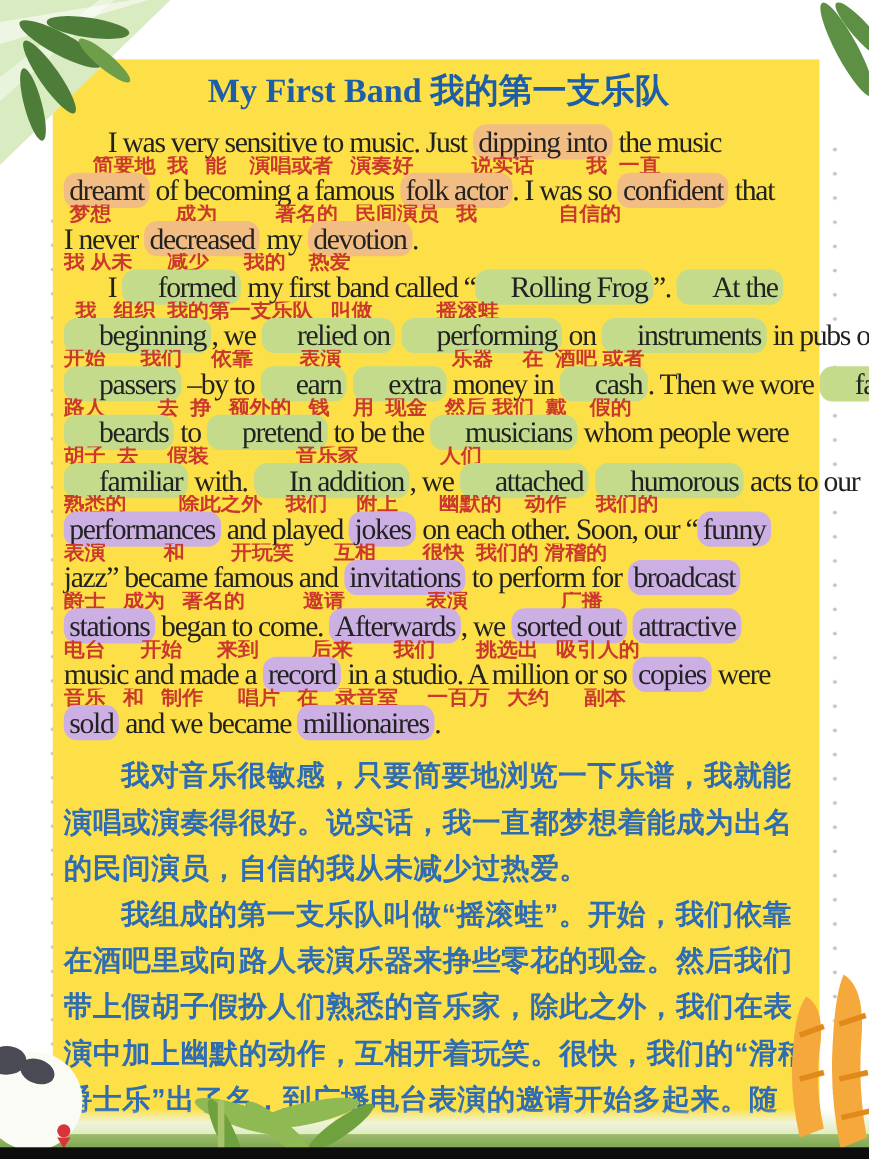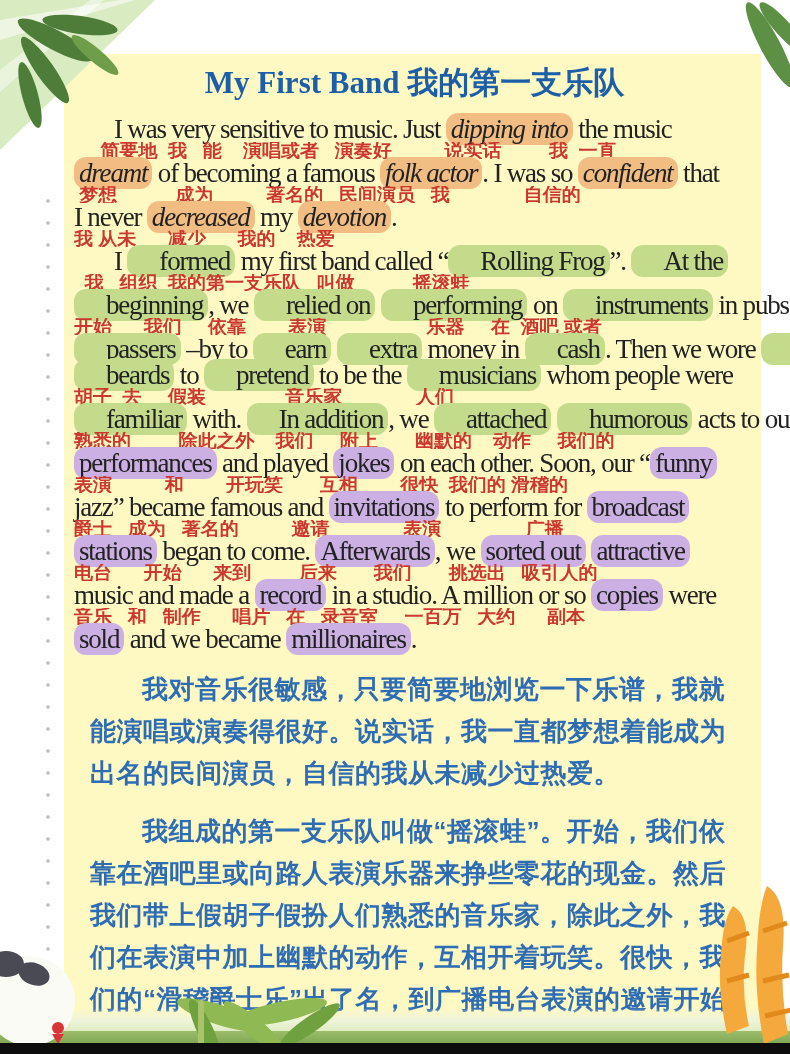--- a/index.html
+++ b/index.html
@@ -1,46 +1,46 @@
 <!DOCTYPE html>
 <html><head>
 <meta charset="utf-8">
 <style>
   html,body{margin:0;padding:0;}
   body{
     width:790px;height:1054px;position:relative;overflow:hidden;
     background:#ffffff;font-family:"Liberation Sans", sans-serif;
   }
   .card{
-    position:absolute;left:64px;top:54px;width:697px;height:1000px;
-    background:#fef9c3;z-index:1;
+    position:absolute;left:48px;top:54px;width:697px;height:1000px;
+    background:#fde047;z-index:1;
   }
   .card-inner{padding:6px 6px 0 10px;}
   .title{
     margin:2px 0 12px;text-align:center;
     font-family:"Liberation Serif", serif;font-weight:bold;
     font-size:31px;color:#1d5ea9;letter-spacing:0;
   }
   .eline{
     font-family:"Liberation Serif", serif;font-size:27px;line-height:26px;
     height:26px;letter-spacing:-1.2px;color:#222;white-space:nowrap;
   }
   .eline.indent{text-indent:40px;}
   .ann{
     font-size:19px;line-height:17px;height:17px;color:#cb392e;
     font-weight:bold;white-space:pre;overflow:hidden;margin-bottom:1px;
     font-family:"Liberation Sans", sans-serif;
   }
   .hl{padding:1px 5px;border-radius:12px;}
-  .hl-orange{background:#f2bd83;font-style:italic;}
+  .hl-orange{background:#f2bd83;}
   .hl-green{background:#c3db8b;padding-left:32px;}
   .hl-purple{background:#cdb0e3;}
   .translation{margin-top:14px;}
   .trans{
-    margin:16px;font-size:26px;line-height:42px;color:#2e6cb3;
+    margin:0;font-size:26px;line-height:42px;color:#2e6cb3;
     font-weight:600;text-indent:52px;letter-spacing:0.5px;
   }
   .dots{
     position:absolute;width:4px;z-index:0;
     background-image:radial-gradient(circle, #c4c4c4 1.5px, transparent 2px);
     background-size:4px 22px;background-repeat:repeat-y;
   }
   .dots.left{left:46px;top:190px;height:820px;}
   .dots.right{left:757px;top:125px;height:870px;}
   .deco{position:absolute;z-index:3;}
@@ -71,20 +71,21 @@
         <div class="ann">     简要地  我   能    演唱或者   演奏好          说实话         我  一直</div>
         <div class="eline"><span class="hl hl-orange">dreamt</span><span> of becoming a famous </span><span class="hl hl-orange">folk actor</span><span>. I was so </span><span class="hl hl-orange">confident</span><span> that</span></div>
         <div class="ann"> 梦想           成为          著名的   民间演员   我              自信的</div>
         <div class="eline"><span>I never </span><span class="hl hl-orange">decreased</span><span> my </span><span class="hl hl-orange">devotion</span><span>.</span></div>
         <div class="ann">我 从未      减少      我的    热爱</div>
         <div class="eline indent"><span>I </span><span class="hl hl-green">formed</span><span> my first band called “</span><span class="hl hl-green">Rolling Frog</span><span>”. </span><span class="hl hl-green">At the</span></div>
         <div class="ann">  我   组织  我的第一支乐队   叫做           摇滚蛙</div>
         <div class="eline"><span class="hl hl-green">beginning</span><span>, we </span><span class="hl hl-green">relied on</span><span> </span><span class="hl hl-green">performing</span><span> on </span><span class="hl hl-green">instruments</span><span> in pubs or to</span></div>
         <div class="ann">开始      我们     依靠        表演                   乐器     在  酒吧 或者</div>
         <div class="eline"><span class="hl hl-green">passers</span><span> –by to </span><span class="hl hl-green">earn</span><span> </span><span class="hl hl-green">extra</span><span> money in </span><span class="hl hl-green">cash</span><span>. Then we wore </span><span class="hl hl-green">false</span></div>
+        <div class="ann">路人         去  挣   额外的   钱    用  现金   然后 我们  戴    假的</div>
         <div class="eline"><span class="hl hl-green">beards</span><span> to </span><span class="hl hl-green">pretend</span><span> to be the </span><span class="hl hl-green">musicians</span><span> whom people were</span></div>
         <div class="ann">胡子  去     假装               音乐家              人们</div>
         <div class="eline"><span class="hl hl-green">familiar</span><span> with. </span><span class="hl hl-green">In addition</span><span>, we </span><span class="hl hl-green">attached</span><span> </span><span class="hl hl-green">humorous</span><span> acts to our</span></div>
         <div class="ann">熟悉的         除此之外    我们     附上       幽默的    动作     我们的</div>
         <div class="eline"><span class="hl hl-purple">performances</span><span> and played </span><span class="hl hl-purple">jokes</span><span> on each other. Soon, our “</span><span class="hl hl-purple">funny</span></div>
         <div class="ann">表演          和        开玩笑       互相        很快  我们的 滑稽的</div>
         <div class="eline"><span>jazz” became famous and </span><span class="hl hl-purple">invitations</span><span> to perform for </span><span class="hl hl-purple">broadcast</span></div>
         <div class="ann">爵士   成为   著名的          邀请              表演                广播</div>
         <div class="eline"><span class="hl hl-purple">stations</span><span> began to come. </span><span class="hl hl-purple">Afterwards</span><span>, we </span><span class="hl hl-purple">sorted out</span><span> </span><span class="hl hl-purple">attractive</span></div>
         <div class="ann">电台      开始      来到         后来       我们       挑选出   吸引人的</div>

